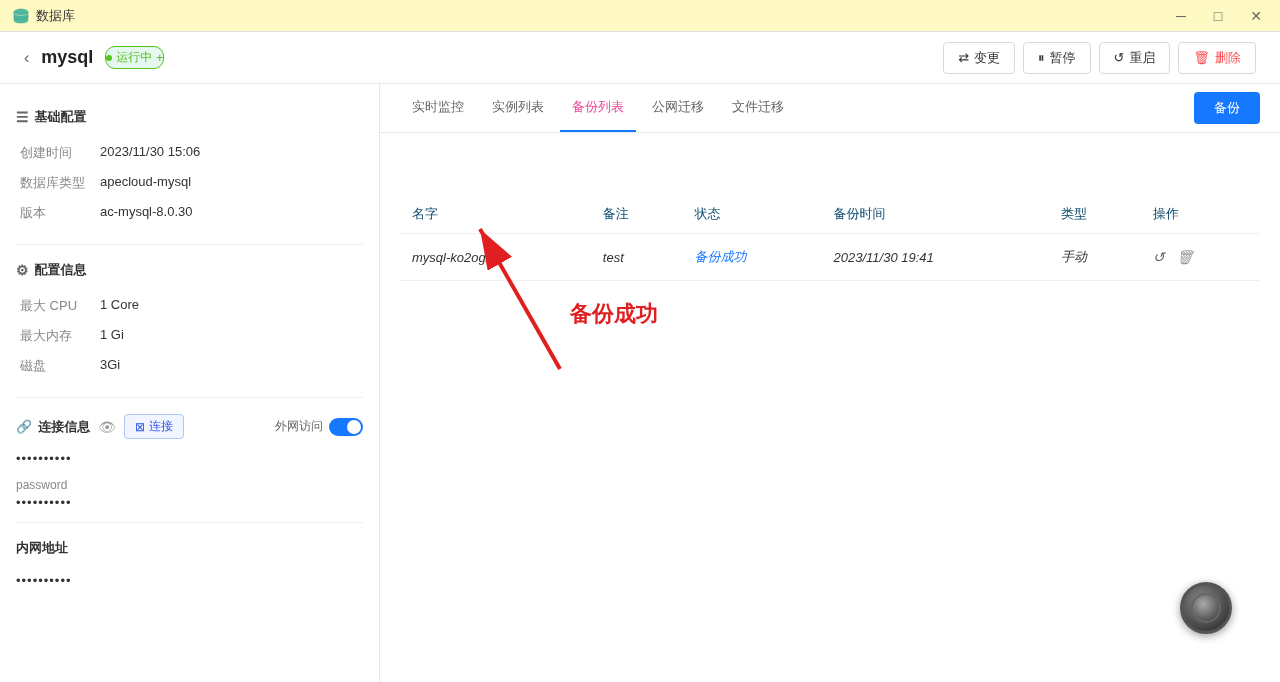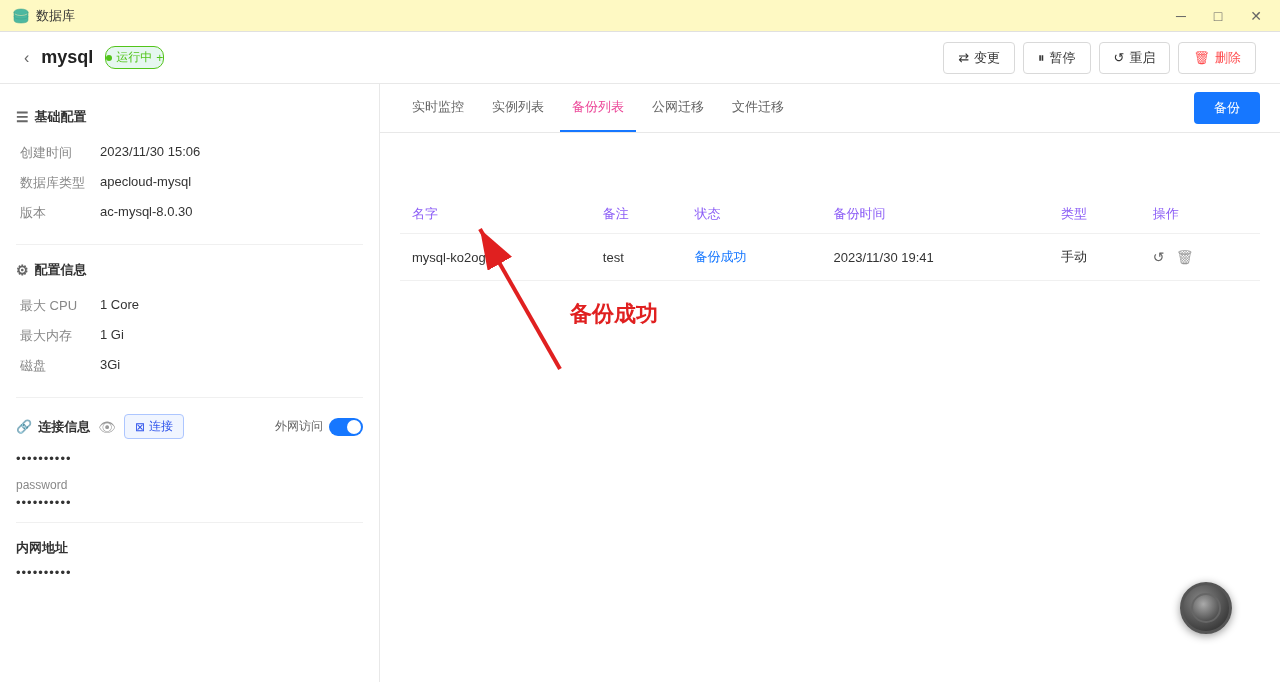--- a/index.html
+++ b/index.html
@@ -236,21 +236,21 @@
     }
     .cred-value {
       font-size: 13px;
       color: #333;
       letter-spacing: 1px;
     }
     .section-title {
       font-size: 13px;
       font-weight: 600;
       color: #333;
-      margin: 12px 0 8px;
+      margin: 12px 0 16px;
     }
 
     
     .content {
       flex: 1;
       display: flex;
       flex-direction: column;
       overflow: hidden;
       background: #fff;
       gap: 46px;
@@ -297,29 +297,30 @@
       padding: 16px 20px;
     }
     .data-table {
       width: 100%;
       border-collapse: collapse;
     }
     .data-table th {
       text-align: left;
       padding: 10px 12px;
       font-size: 13px;
-      color: #8b5cf6;
+      color: #0c4a6e;
       font-weight: 500;
       border-bottom: 1px solid #f0f0f0;
     }
     .data-table td {
       padding: 14px 12px;
       font-size: 13px;
       color: #333;
       border-bottom: 1px solid #f0f0f0;
+      font-style: italic;
     }
     .status-success {
       color: #1677ff;
       cursor: pointer;
     }
     .op-icon {
       font-size: 14px;
       color: #666;
       cursor: pointer;
       margin-right: 8px;

